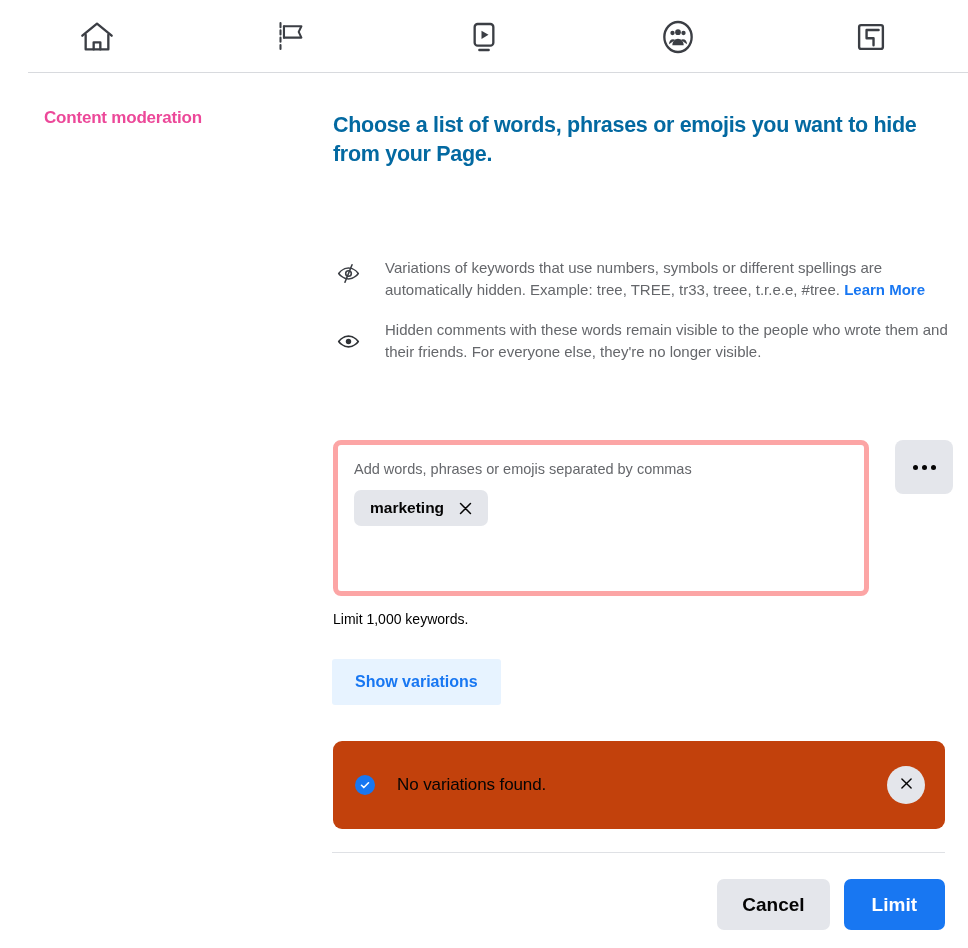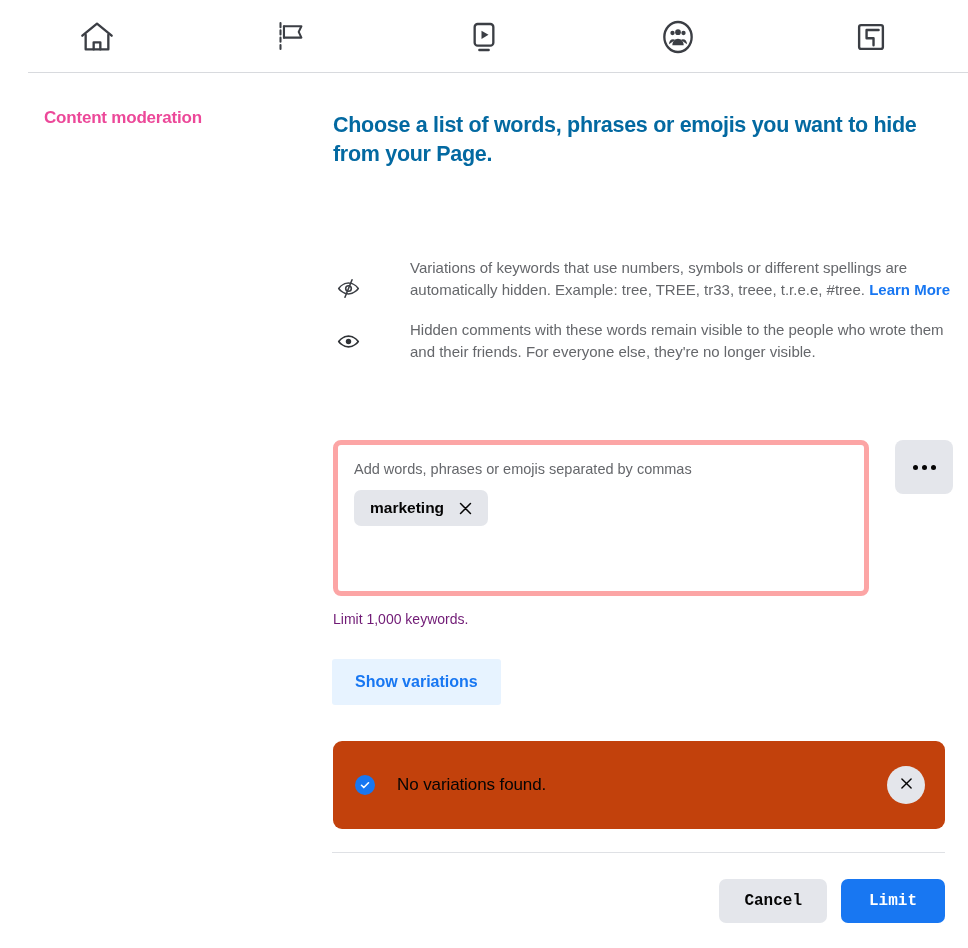--- a/index.html
+++ b/index.html
@@ -74,23 +74,22 @@
   }
 
   
   .info-list {
     position: absolute;
     top: 184px; left: 23px;
     width: 620px;
   }
   .info-row {
     display: flex;
-    align-items: flex-end;
+    align-items: flex-start;
     margin-bottom: 18px;
-    gap: 25px;
   }
   .info-row:last-child { margin-bottom: 0; }
   .info-icon {
     flex: 0 0 30px;
     width: 30px;
     display: flex;
     justify-content: center;
     align-items: center;
     margin-top: 4px;
   }
@@ -164,21 +163,21 @@
   .more-dot {
     width: 5px; height: 5px;
     border-radius: 50%;
     background: #050505;
   }
 
   .limit-note {
     position: absolute;
     top: 538px; left: 23px;
     font-size: 14px;
-    color: #701a75;
+    color: #000000;
   }
 
   .show-variations {
     position: absolute;
     top: 586px; left: 22px;
     background: #e7f3ff;
     color: #1877f2;
     border: none;
     border-radius: 3px;
     font-family: "Liberation Sans", sans-serif;
@@ -241,25 +240,25 @@
     width: 658px;
     display: flex;
     justify-content: flex-end;
     align-items: center;
     gap: 14px;
     padding-right: 23px;
   }
   .btn {
     border: none;
     border-radius: 7px;
-    font-family: Liberation Mono, monospace;
-    font-size: 16px;
-    font-weight: bold;
-    cursor: pointer;
-    height: 44px;
+    font-family: Liberation Sans, sans-serif;
+    font-size: 19px;
+    font-weight: bold;
+    cursor: pointer;
+    height: 51px;
     padding: 0 25px;
   }
   .btn-cancel { background: #e4e6eb; color: #050505; }
   .btn-save { background: #1877f2; color: #ffffff; padding: 0 28px; }
 </style>
 </head>
 <body>
 
 <div class="topnav">
 

